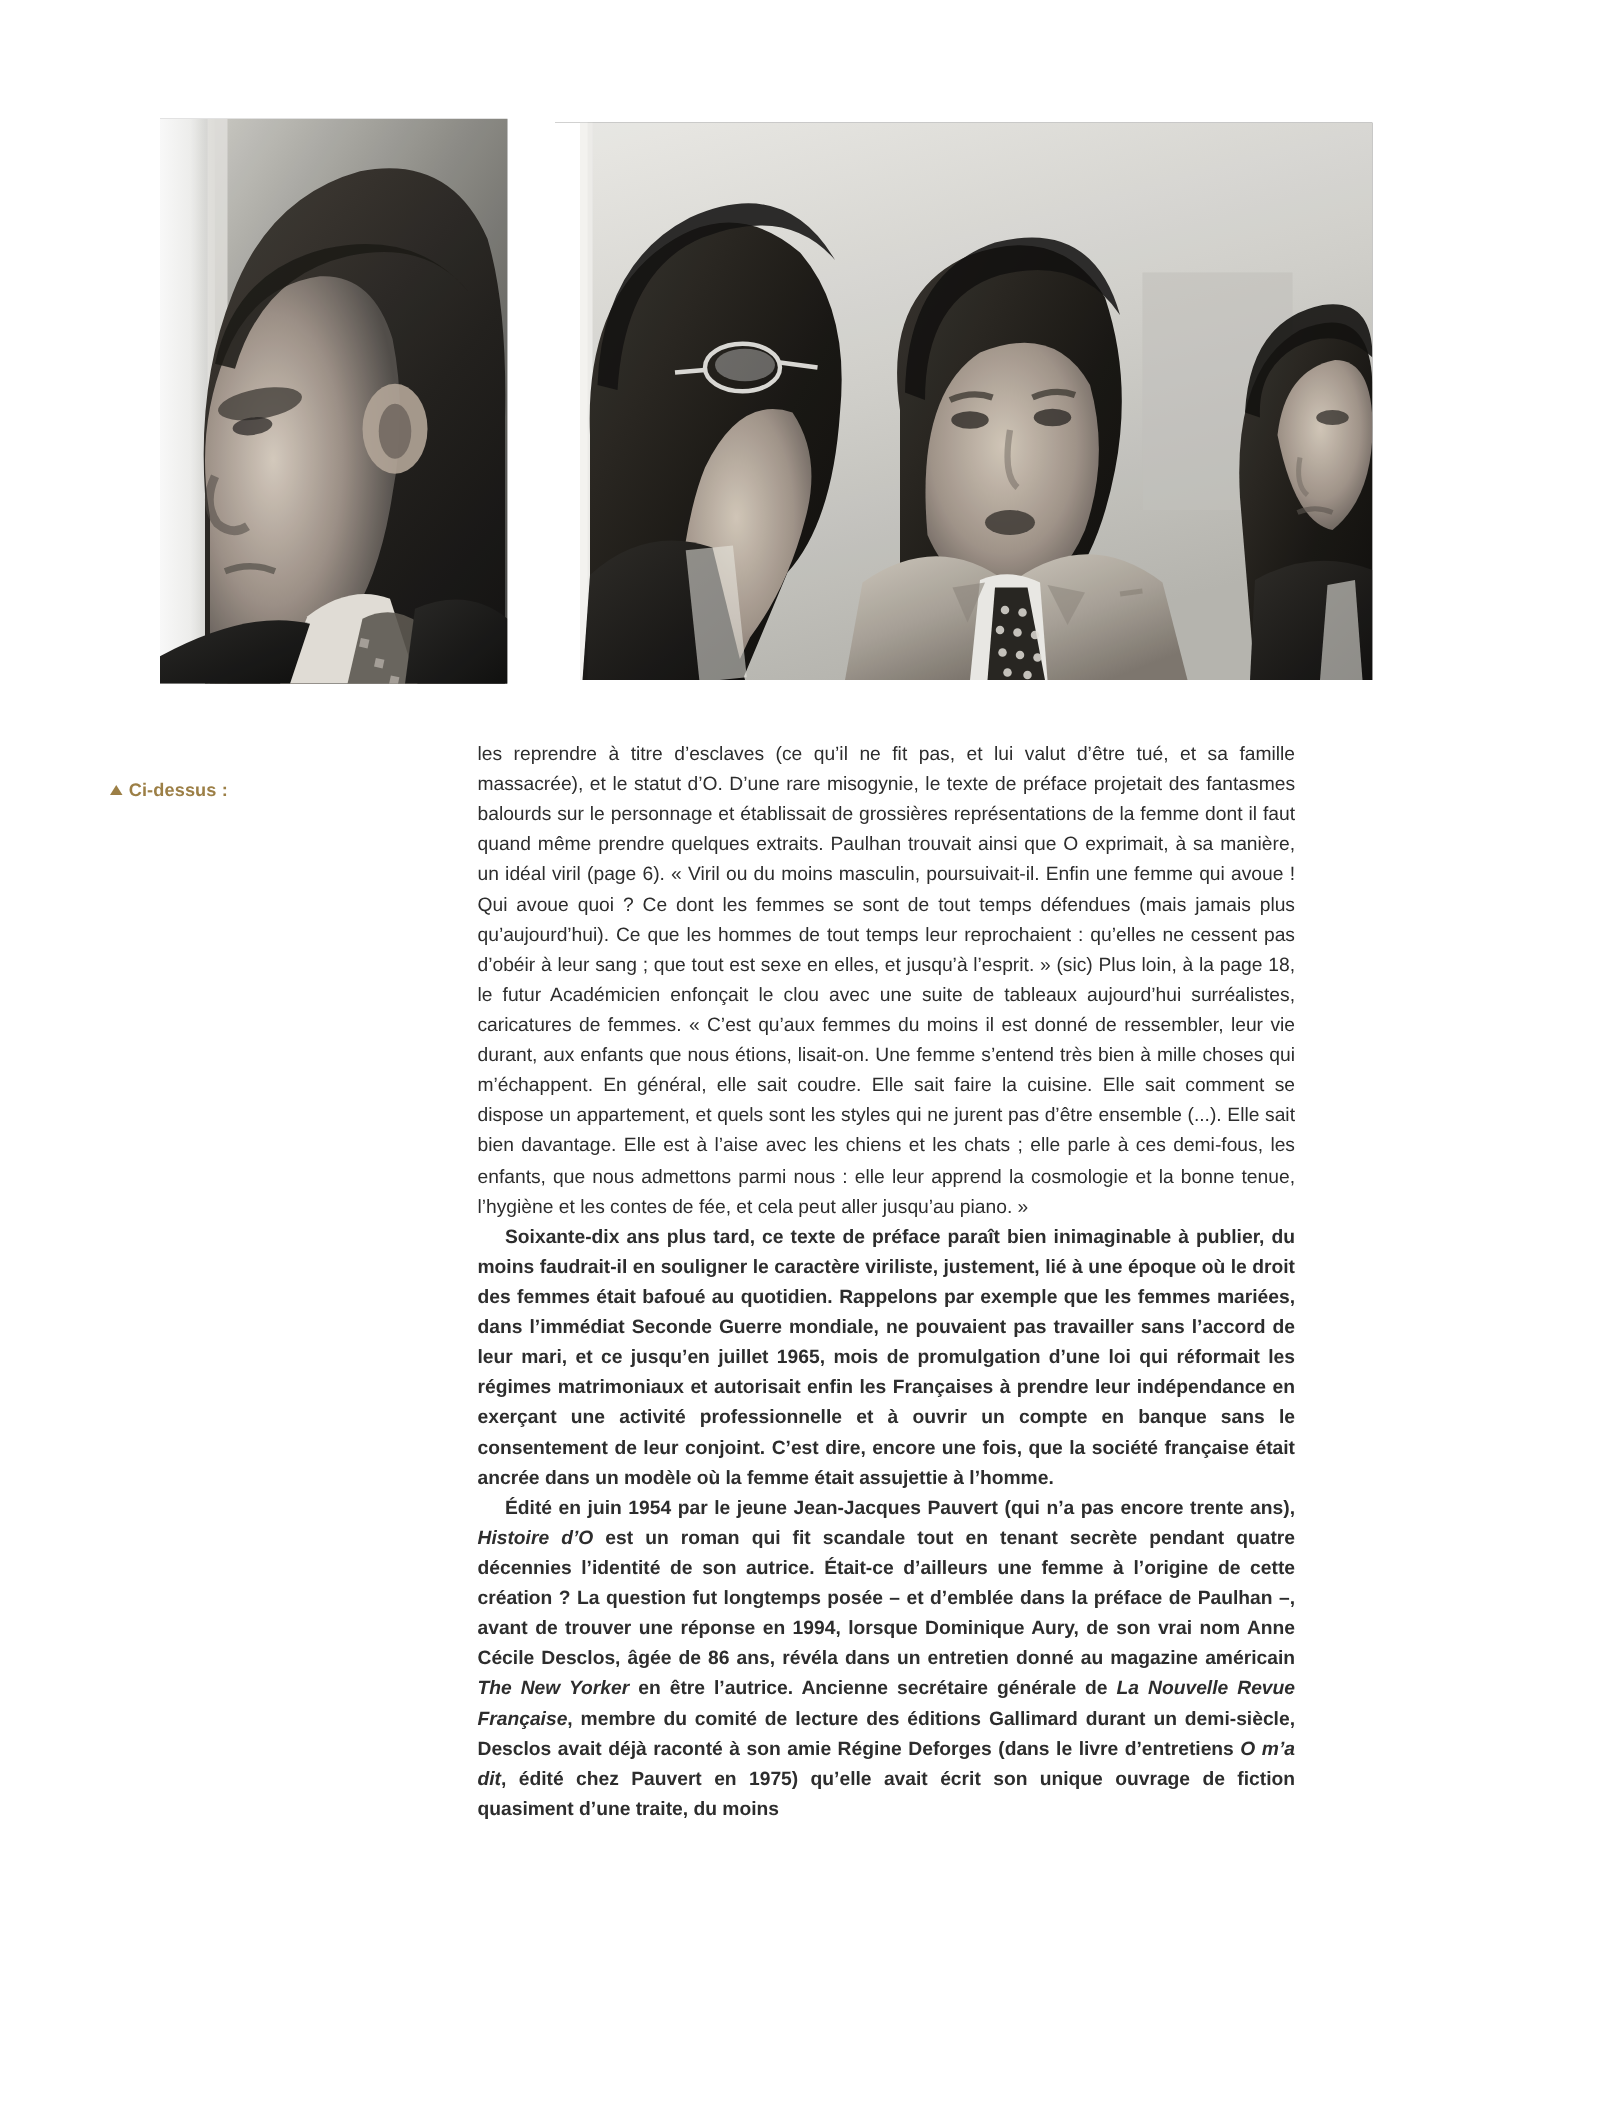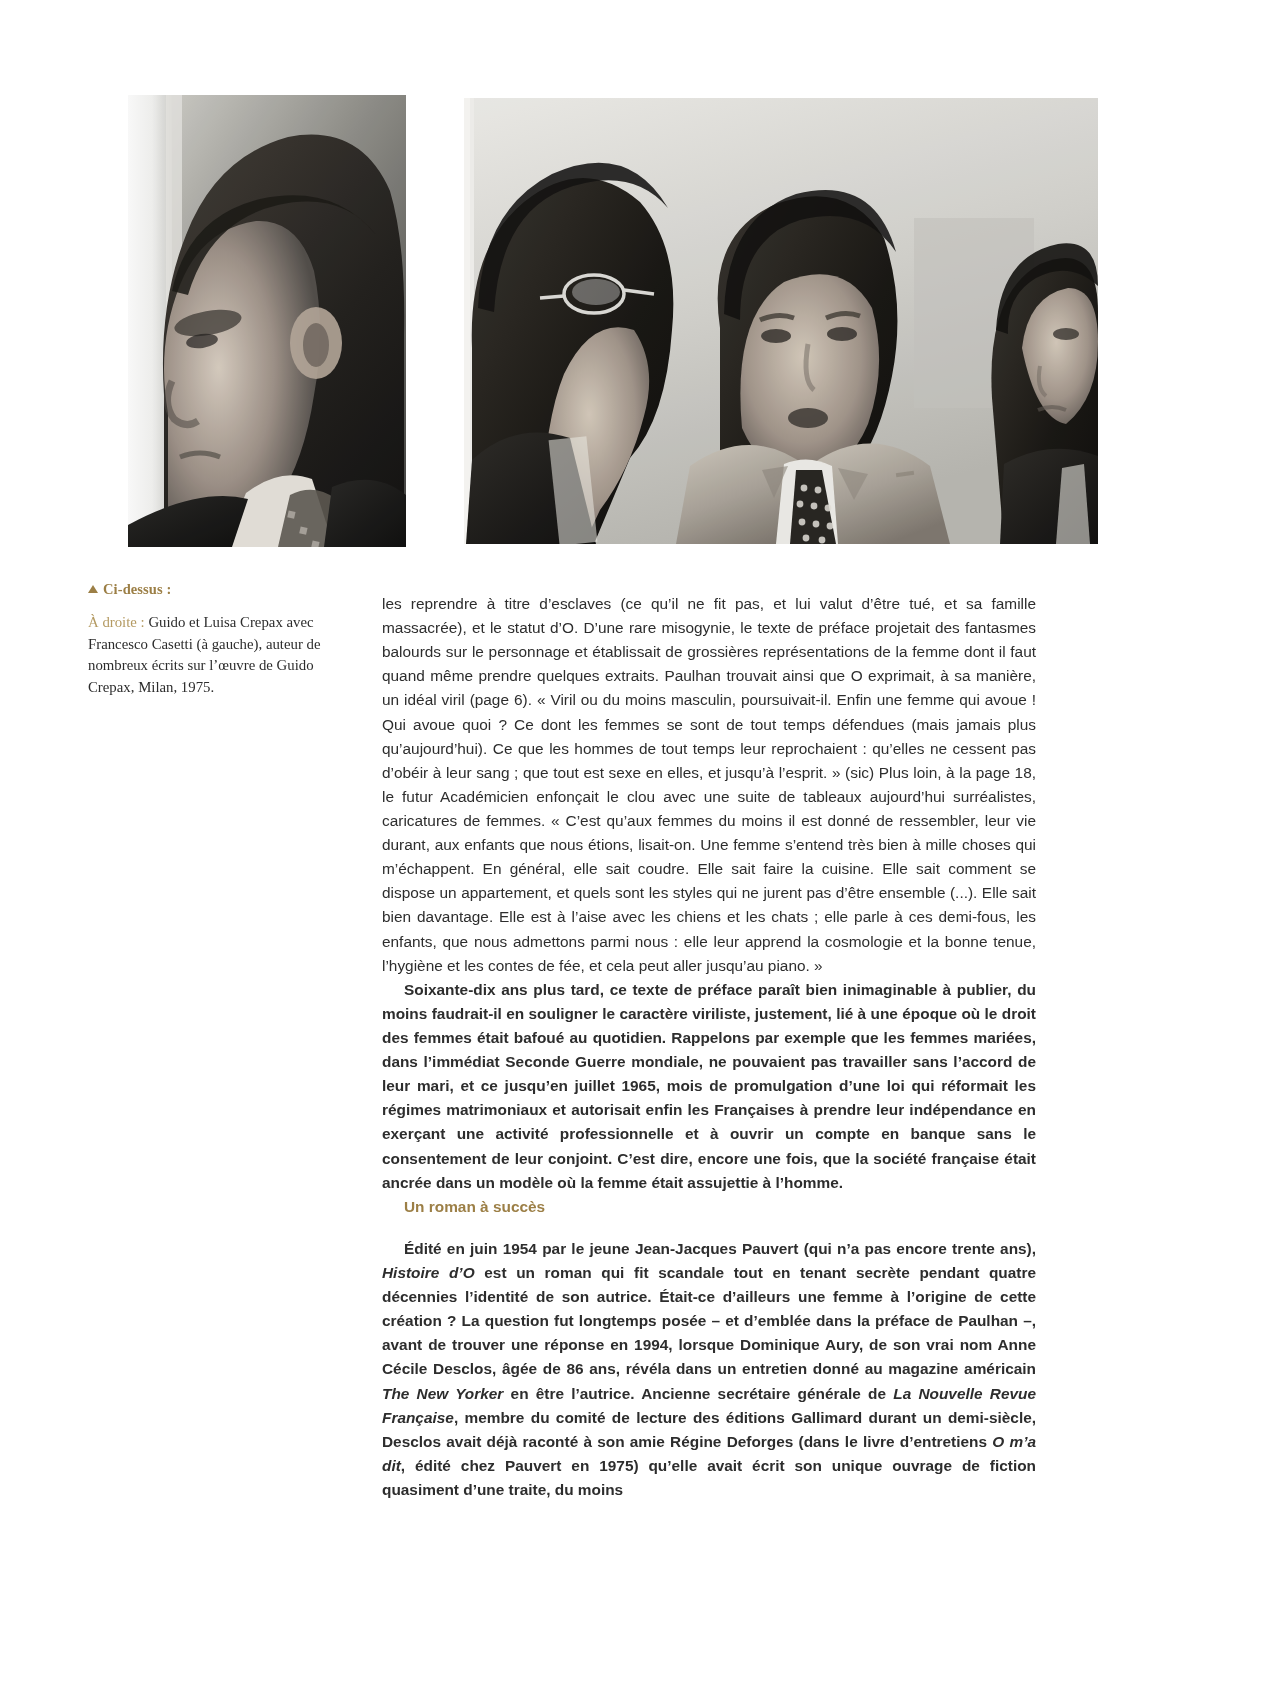--- a/index.html
+++ b/index.html
@@ -54,23 +54,22 @@
   .photo svg {
     display: block;
     width: 100%;
     height: 100%;
   }
 
   
   .caption-col {
     position: absolute;
     left: 88px;
-    top: 580px;
+    top: 624px;
     width: 268px;
-    font-family: Liberation Serif, serif;
   }
 
   .caption-heading {
     font-size: 14.5px;
     font-weight: bold;
     color: #9c7f46;
     letter-spacing: 0.1px;
     margin: 0 0 13px 0;
     line-height: 1.3;
     display: flex;
@@ -311,30 +310,26 @@
     </figure>
   </div>
 
   <div class="caption-col">
     <div class="caption-heading">
       <span class="tri-icon"></span>
       <span>Ci-dessus :</span>
     </div>
 
 
-    <p class="caption-block">
-      <span class="cap-lead">À droite :</span><span> Guido et Luisa Crepax avec Francesco Casetti (à gauche), auteur de nombreux écrits sur l’œuvre de Guido Crepax, Milan, 1975.</span>
-    </p>
   </div>
 
   <div class="text-col">
 
     <p>les reprendre à titre d’esclaves (ce qu’il ne fit pas, et lui valut d’être tué, et sa famille massacrée), et le statut d’O. D’une rare misogynie, le texte de préface projetait des fantasmes balourds sur le personnage et établissait de grossières représentations de la femme dont il faut quand même prendre quelques extraits. Paulhan trouvait ainsi que O exprimait, à sa manière, un idéal viril (page 6). « Viril ou du moins masculin, poursuivait-il. Enfin une femme qui avoue ! Qui avoue quoi ? Ce dont les femmes se sont de tout temps défendues (mais jamais plus qu’aujourd’hui). Ce que les hommes de tout temps leur reprochaient : qu’elles ne cessent pas d’obéir à leur sang ; que tout est sexe en elles, et jusqu’à l’esprit. » (sic) Plus loin, à la page 18, le futur Académicien enfonçait le clou avec une suite de tableaux aujourd’hui surréalistes, caricatures de femmes. « C’est qu’aux femmes du moins il est donné de ressembler, leur vie durant, aux enfants que nous étions, lisait-on. Une femme s’entend très bien à mille choses qui m’échappent. En général, elle sait coudre. Elle sait faire la cuisine. Elle sait comment se dispose un appartement, et quels sont les styles qui ne jurent pas d’être ensemble (...). Elle sait bien davantage. Elle est à l’aise avec les chiens et les chats ; elle parle à ces demi-fous, les enfants, que nous admettons parmi nous : elle leur apprend la cosmologie et la bonne tenue, l’hygiène et les contes de fée, et cela peut aller jusqu’au piano. »</p>
 
     <p class="indent">Soixante-dix ans plus tard, ce texte de préface paraît bien inimaginable à publier, du moins faudrait-il en souligner le caractère viriliste, justement, lié à une époque où le droit des femmes était bafoué au quotidien. Rappelons par exemple que les femmes mariées, dans l’immédiat Seconde Guerre mondiale, ne pouvaient pas travailler sans l’accord de leur mari, et ce jusqu’en juillet 1965, mois de promulgation d’une loi qui réformait les régimes matrimoniaux et autorisait enfin les Françaises à prendre leur indépendance en exerçant une activité professionnelle et à ouvrir un compte en banque sans le consentement de leur conjoint. C’est dire, encore une fois, que la société française était ancrée dans un modèle où la femme était assujettie à l’homme.</p>
 
-    <p class="section-head">Un roman à succès</p>
 
     <p class="indent"><span>Édité en juin 1954 par le jeune Jean-Jacques Pauvert (qui n’a pas encore trente ans), </span><em>Histoire d’O</em><span> est un roman qui fit scandale tout en tenant secrète pendant quatre décennies l’identité de son autrice. Était-ce d’ailleurs une femme à l’origine de cette création ? La question fut longtemps posée – et d’emblée dans la préface de Paulhan –, avant de trouver une réponse en 1994, lorsque Dominique Aury, de son vrai nom Anne Cécile Desclos, âgée de 86 ans, révéla dans un entretien donné au magazine américain </span><em>The New Yorker</em><span> en être l’autrice. Ancienne secrétaire générale de </span><em>La Nouvelle Revue Française</em><span>, membre du comité de lecture des éditions Gallimard durant un demi-siècle, Desclos avait déjà raconté à son amie Régine Deforges (dans le livre d’entretiens </span><em>O m’a dit</em><span>, édité chez Pauvert en 1975) qu’elle avait écrit son unique ouvrage de fiction quasiment d’une traite, du moins</span></p>
 
   </div>
 
 </div>
 
 </body></html>

